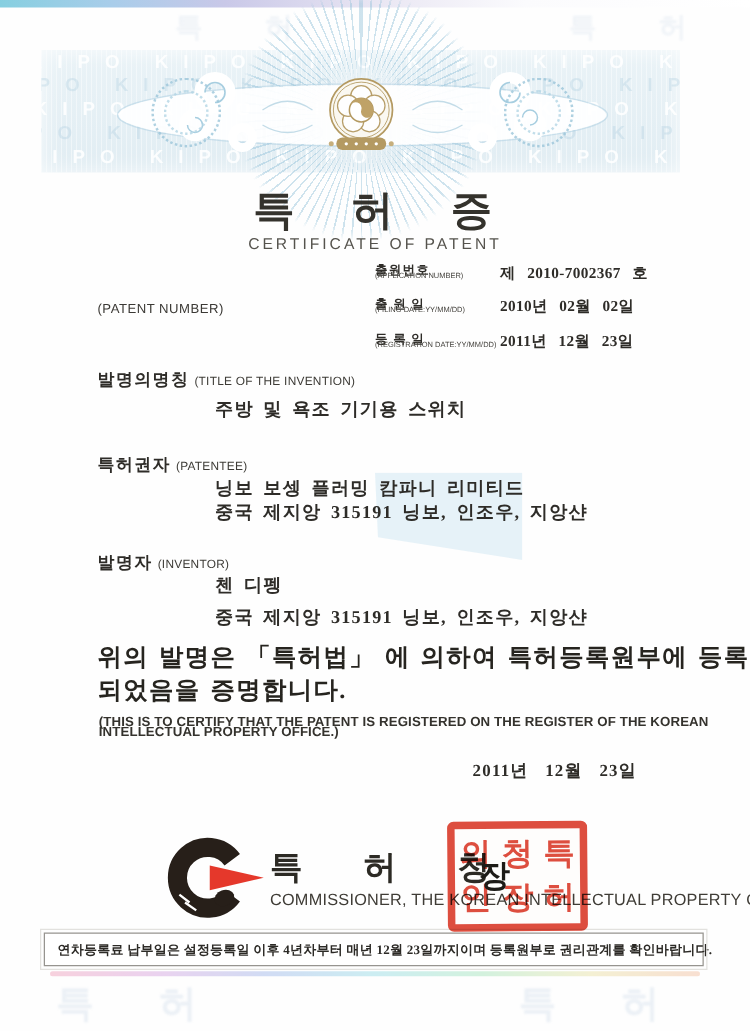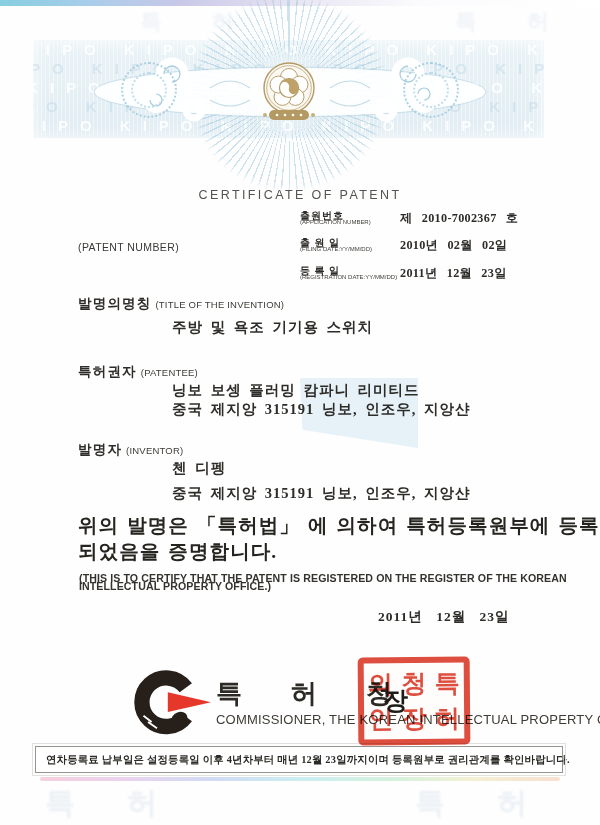--- a/index.html
+++ b/index.html
@@ -171,20 +171,21 @@
     <path d="M23.5 26 a9.5 9.5 0 0 1 19 0 a4.75 4.75 0 0 1 -9.5 0 a4.75 4.75 0 0 0 -9.5 0 Z" fill="#bfa267" transform="rotate(18 33 26)"></path>
     <rect x="13" y="48" width="40" height="10" rx="5" fill="#b49a62"></rect>
     <circle cx="21" cy="53" r="1.3" fill="#fff"></circle>
       <circle cx="29" cy="53" r="1.3" fill="#fff"></circle>
     <circle cx="37" cy="53" r="1.3" fill="#fff"></circle>
       <circle cx="45" cy="53" r="1.3" fill="#fff"></circle>
     <circle cx="9" cy="53" r="2" fill="#c6af7d"></circle>
       <circle cx="57" cy="53" r="2" fill="#c6af7d"></circle>
   </svg>
 
+  <div class="title-ko">특허증</div>
   <div class="title-en">CERTIFICATE OF PATENT</div>
 
   <div class="patno-en">(PATENT NUMBER)</div>
 
   <div class="meta">
     <div class="meta-row">
       <span class="m-ko">출원번호</span>
       <span class="m-en">(APPLICATION NUMBER)</span>
       <span class="m-v">제 2010-7002367 호</span>
     </div>

